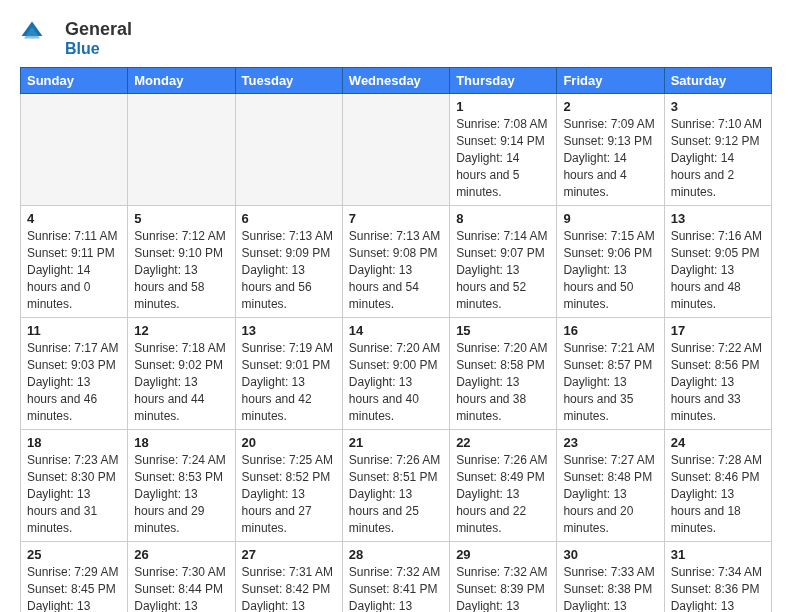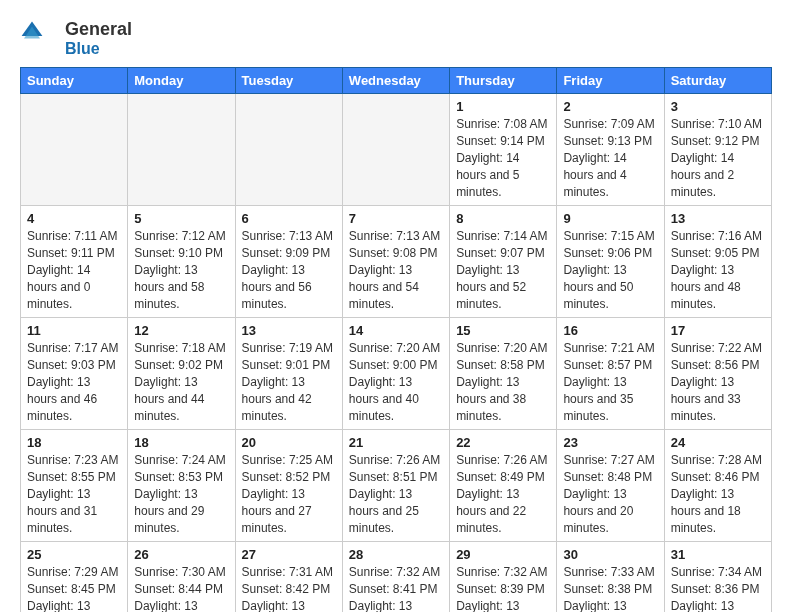--- a/index.html
+++ b/index.html
@@ -245,21 +245,21 @@
           <div class="day-info">Sunrise: 7:22 AM
 Sunset: 8:56 PM
 Daylight: 13 hours
 and 33 minutes.</div>
         </td>
       </tr>
       <tr>
         <td>
           <span class="day-number">18</span>
           <div class="day-info">Sunrise: 7:23 AM
-Sunset: 8:55 PM
+Sunset: 8:30 PM
 Daylight: 13 hours
 and 31 minutes.</div>
         </td>
         <td>
           <span class="day-number">18</span>
           <div class="day-info">Sunrise: 7:24 AM
 Sunset: 8:53 PM
 Daylight: 13 hours
 and 29 minutes.</div>
         </td>

